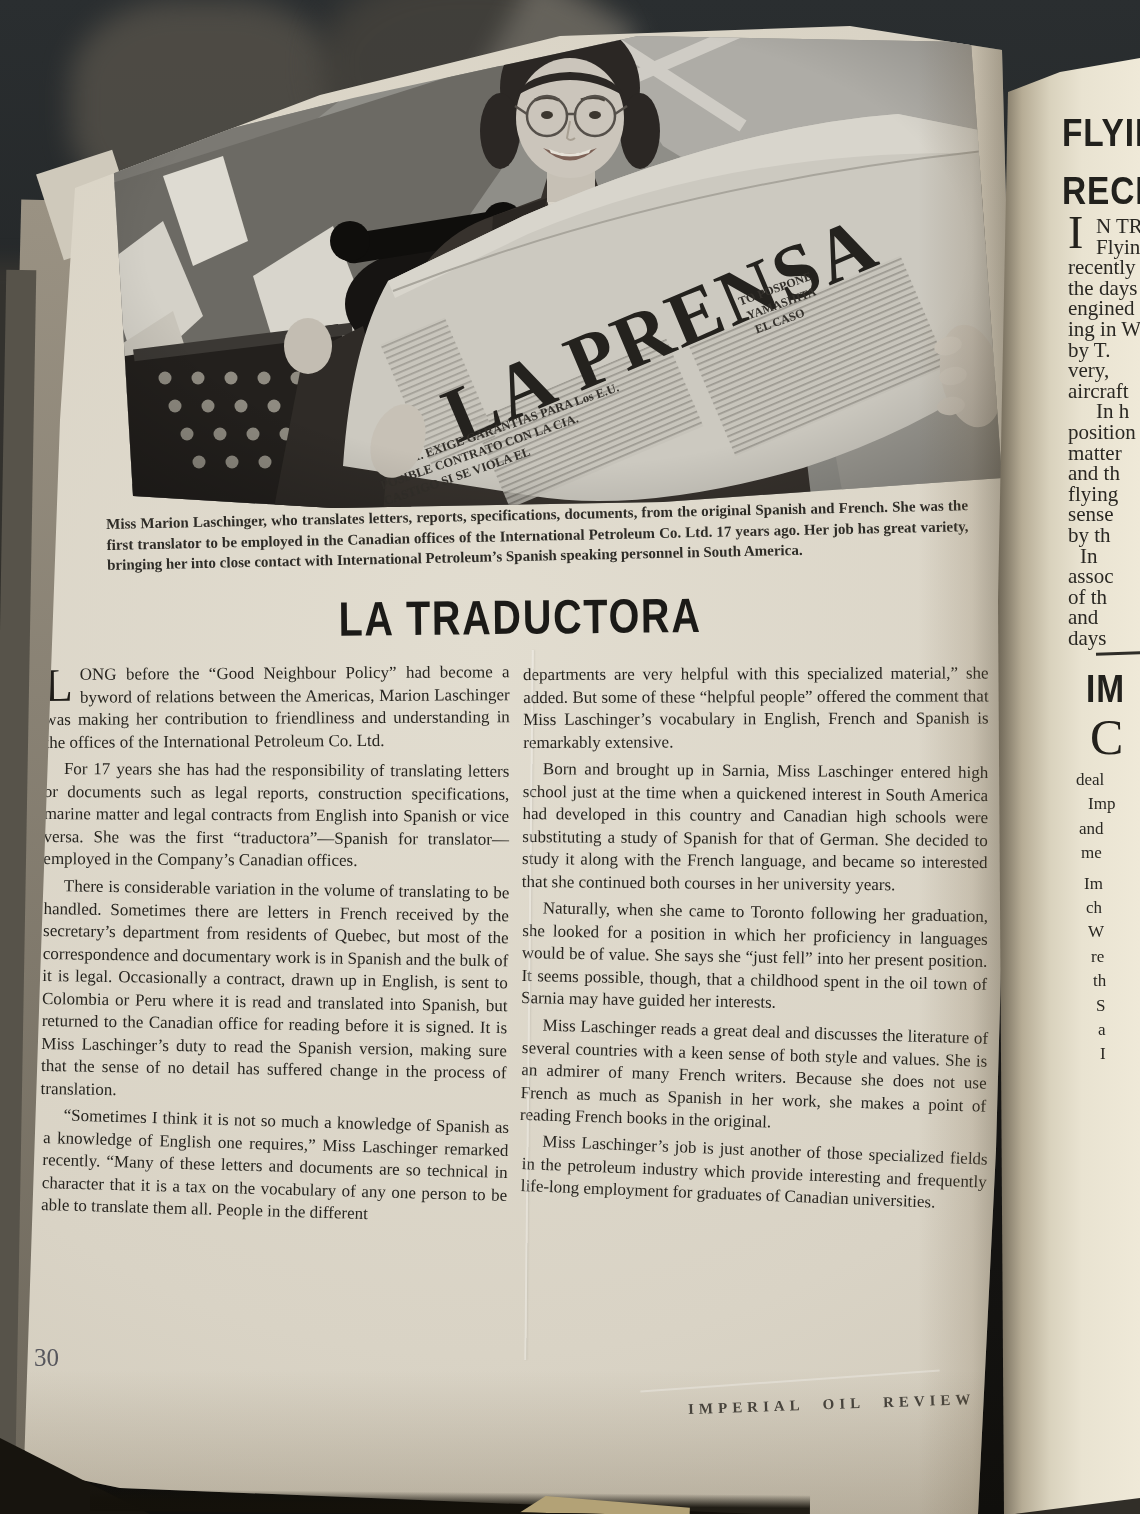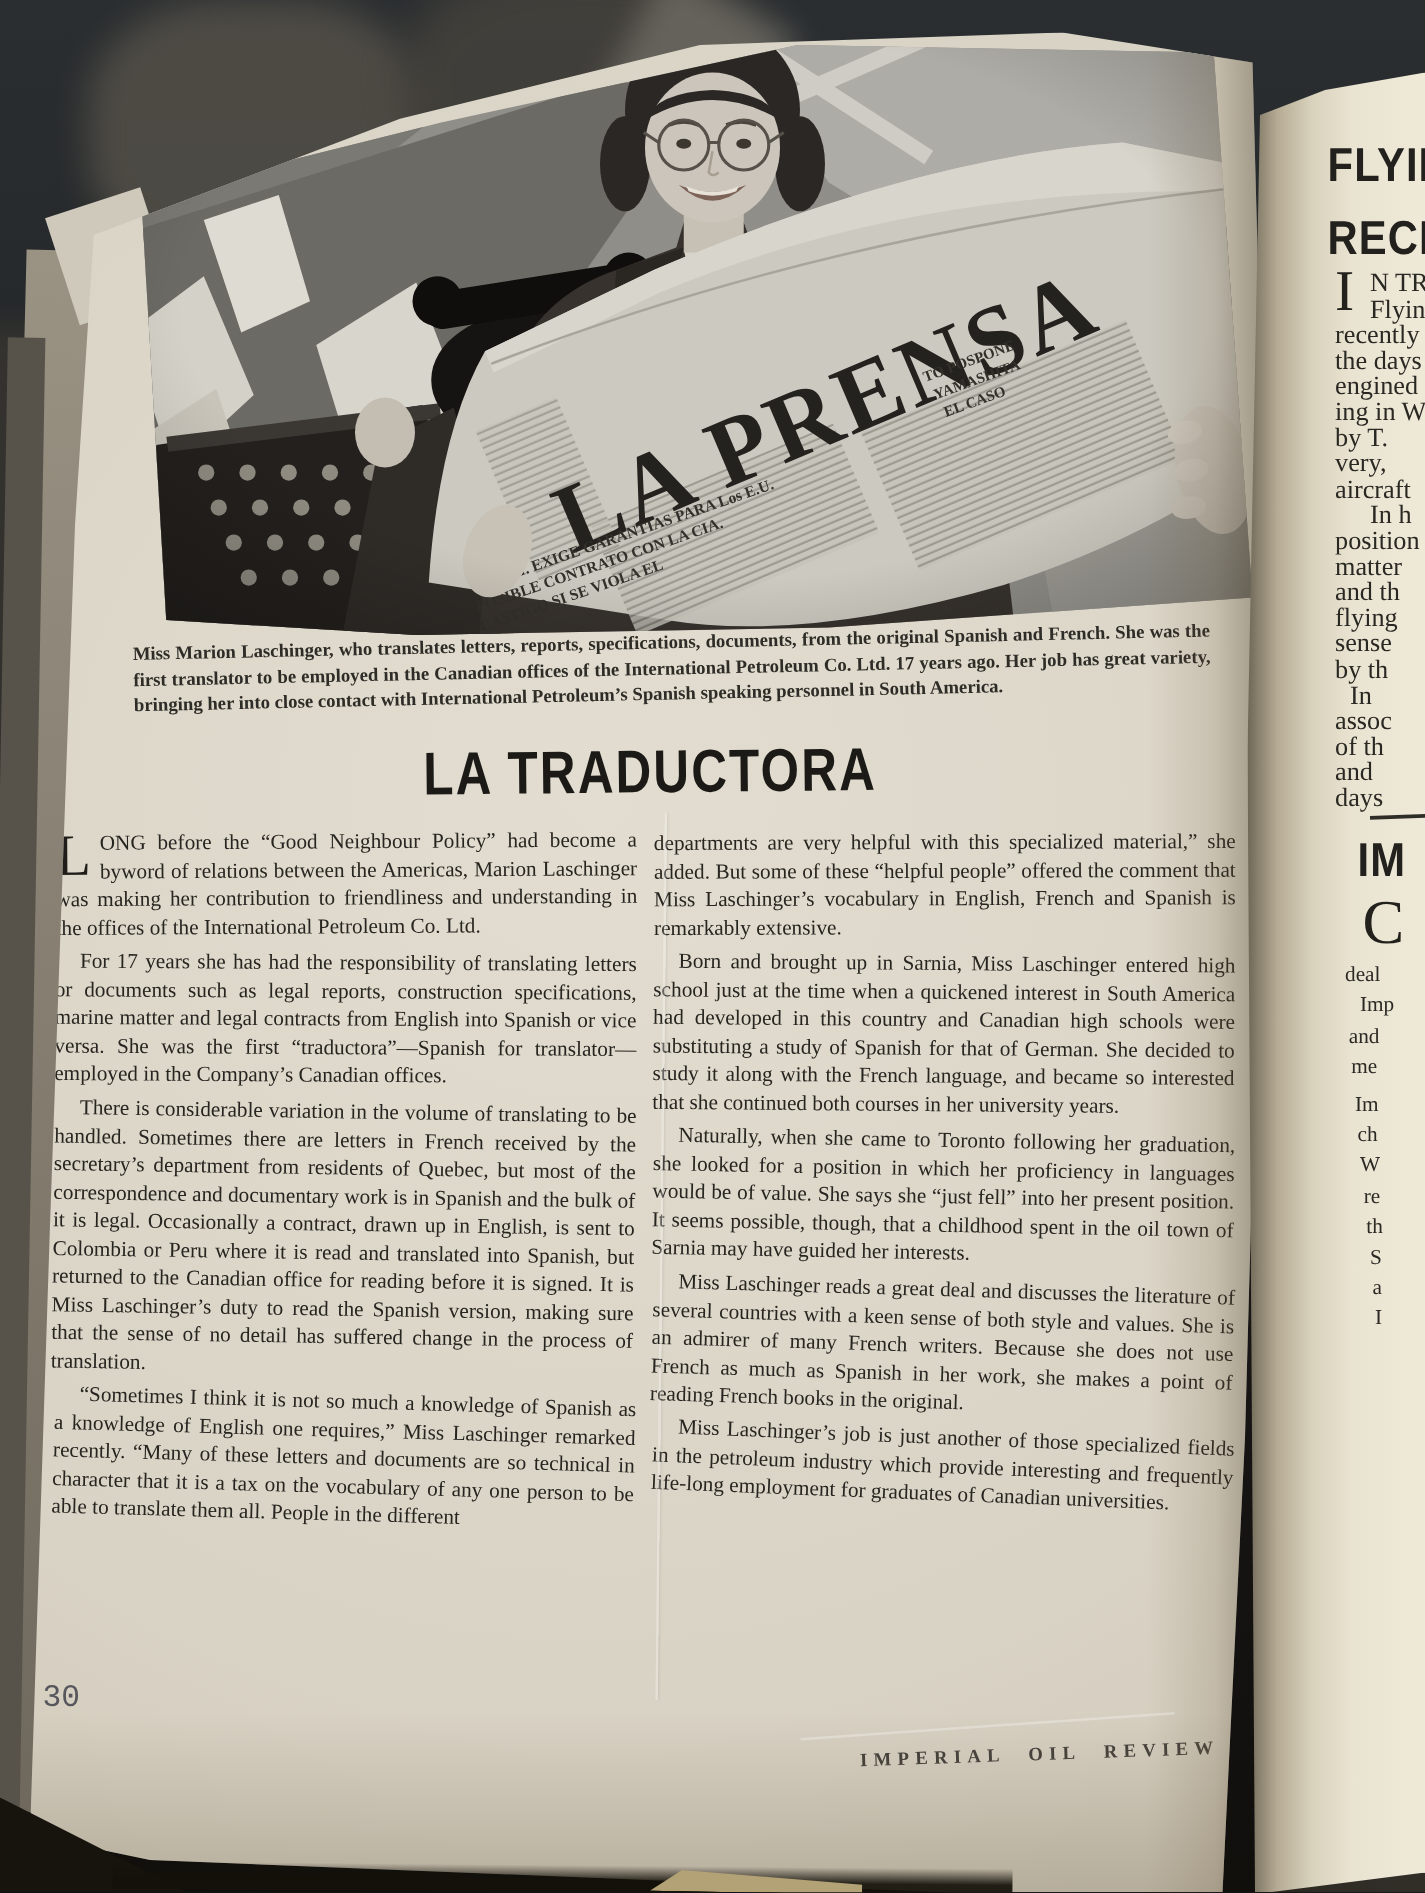--- a/index.html
+++ b/index.html
@@ -45,21 +45,21 @@
 
   
   .cols{left:44px;top:664px;width:944px;display:flex;gap:13px;color:#272520;}
   .col{width:466px;font-size:17px;line-height:22.5px;text-align:justify;}
   .col p{margin:0 0 4px 0;text-indent:20px;transform-origin:left top;}
   .col p.noindent{text-indent:0;}
   .dropcap{float:left;font-size:47px;line-height:37px;margin:3px 7px 0 0;color:#1f1d19;}
   .tL1{transform:rotate(-.35deg);} .tL2{transform:rotate(.35deg);} .tL3{transform:rotate(.9deg);} .tL4{transform:rotate(1.6deg);}
   .tR1{transform:rotate(-.2deg);} .tR2{transform:rotate(.5deg);} .tR3{transform:rotate(1.1deg);} .tR4{transform:rotate(1.7deg);} .tR5{transform:rotate(2.3deg);}
 
-  .pageno{left:34px;top:1344px;font-family:Liberation Mono, monospace;font-size:25px;color:#56565c;}
+  .pageno{left:34px;top:1344px;font-family:Liberation Serif, serif;font-size:25px;color:#56565c;}
   .mag{left:688px;top:1396px;font-size:15px;font-weight:700;letter-spacing:5px;word-spacing:10px;
     color:#45423c;transform:rotate(-2deg);white-space:nowrap;}
 
   
   .right-page{position:absolute;inset:0;
     clip-path:polygon(1008px 92px,1060px 72px,1140px 58px,1140px 1514px,1004px 1514px,998px 600px);}
   .right-page .pagebg{position:absolute;inset:0;
     background:linear-gradient(90deg,#6f6757 998px,#b6ac95 1022px,#d9d2bd 1050px,#e9e3d1 1082px,#efe9d8 1140px);}
   .rp-h{position:absolute;left:1062px;font-family:"Liberation Sans",sans-serif;font-weight:800;font-size:38px;
     color:#22211d;letter-spacing:1px;transform:scaleX(.88);transform-origin:left top;white-space:nowrap;}

